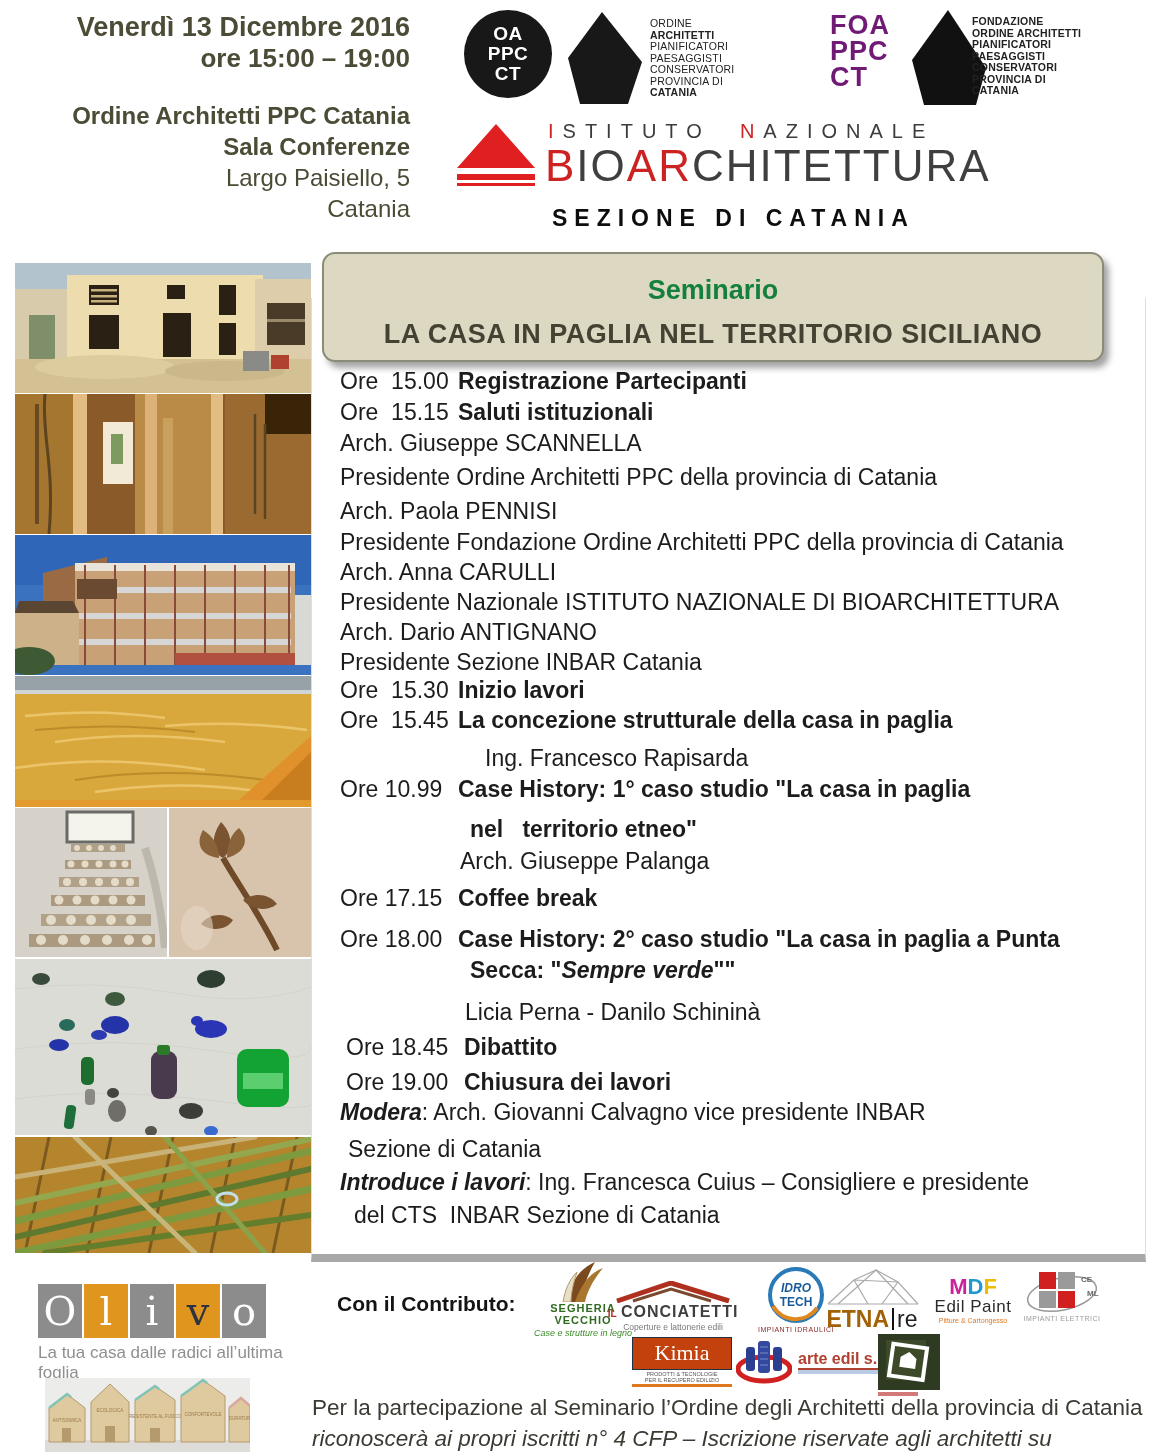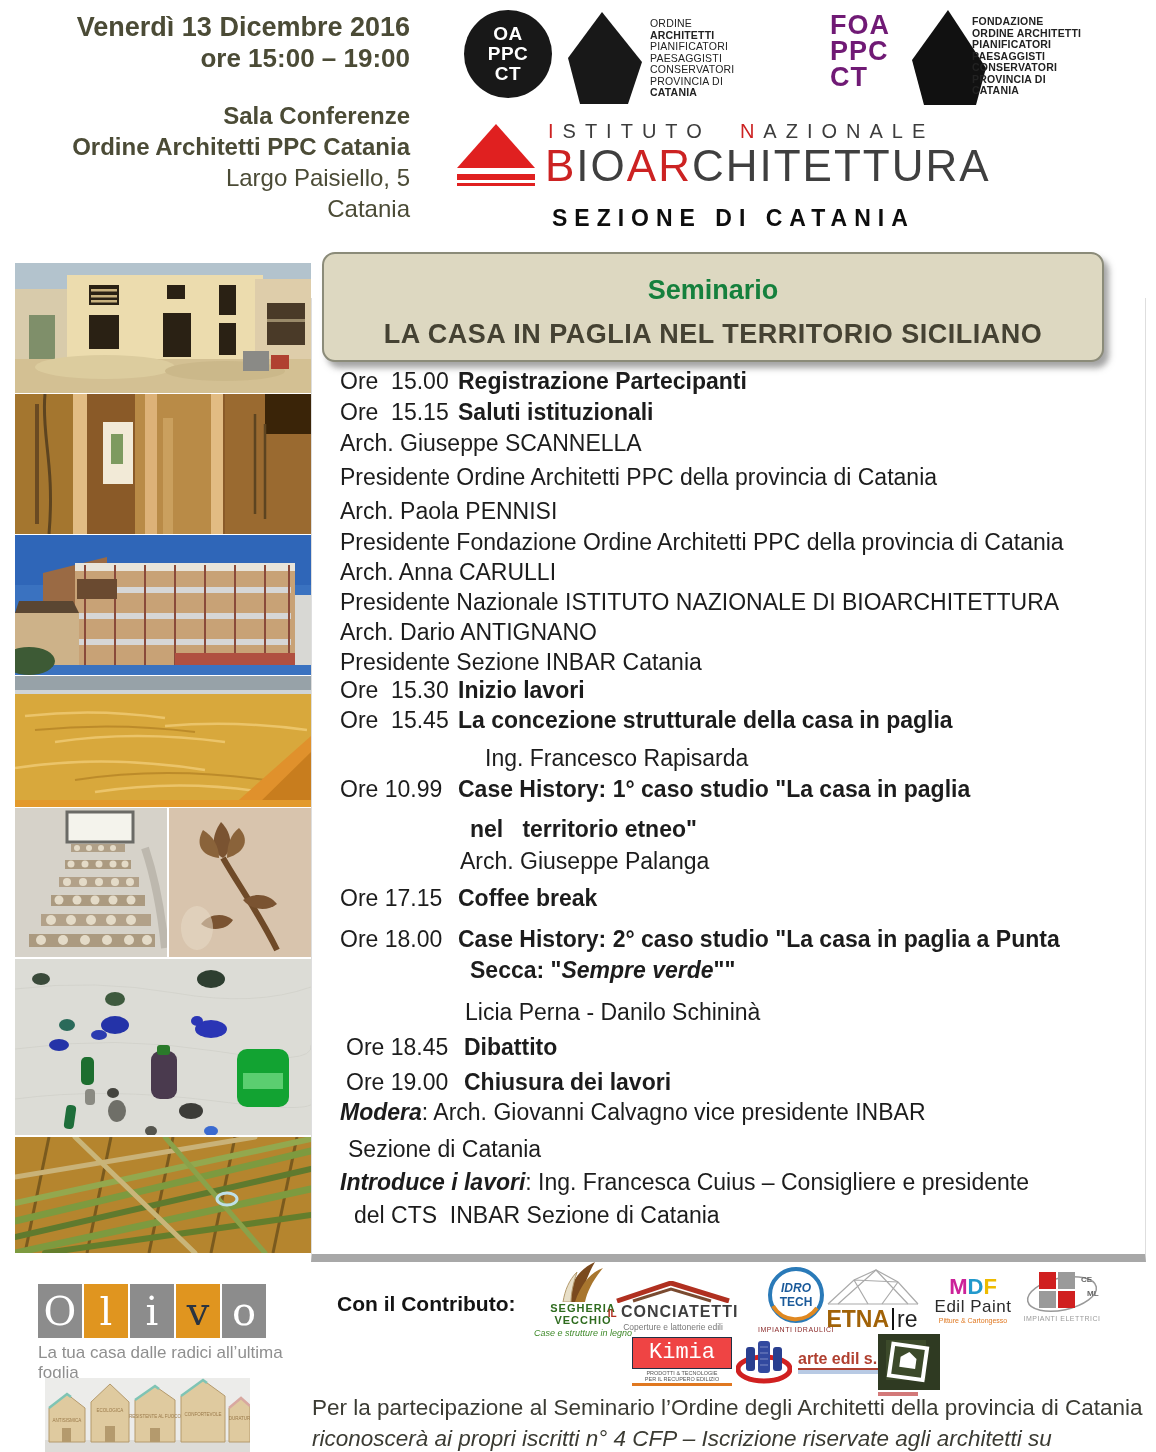--- a/index.html
+++ b/index.html
@@ -48,43 +48,43 @@
   .conci-il{color:#b03020;font-weight:bold;font-size:10px;}
   .conci-tag{color:#777;font-size:8.5px;margin-top:1px;}
   .idro-tag{color:#8a2a2a;font-size:7px;margin-top:2px;letter-spacing:.5px;}
   .etna-word{font-size:23px;font-weight:bold;color:#a16207;}
   .etna-re{font-size:23px;color:#222;font-weight:500;}
   .etna-bar{display:inline-block;width:2px;height:22px;background:#111;margin:0 3px;vertical-align:-3px;}
   .mdf-line{font-size:22px;font-weight:bold;line-height:20px;}
   .mdf-edil{font-size:17px;color:#2b2b2b;letter-spacing:.5px;}
   .mdf-tag{font-size:7px;color:#e07820;}
   .ceml-tag{font-size:7px;color:#9a9a9a;letter-spacing:.5px;margin-top:1px;}
-  .kimia-box{background:#ef4444;color:#fff;font-family:Liberation Mono, monospace;font-size:22px;
+  .kimia-box{background:#c2410c;color:#fff;font-family:Liberation Serif, serif;font-size:22px;
     text-align:center;padding:2px 8px 3px;border:1px solid #223044;}
   .kimia-tag{font-size:5.5px;color:#555;text-align:center;line-height:6px;border-bottom:3px solid #e07820;padding:1px 2px;background:#fff;}
   .arte{color:#b04030;font-size:16px;font-weight:bold;border-bottom:2px solid #b04030;padding-bottom:1px;}
   .arte-sub{height:4px;width:80px;background:#9ab4d8;margin-top:2px;opacity:.7;}
   .gh-sub{height:4px;width:40px;background:#c04040;margin-top:2px;opacity:.7;}
   
   .olivo-tiles{left:38px;top:1284px;display:flex;gap:2px;}
   .otile{width:44px;height:54px;display:flex;align-items:center;justify-content:center;
     font-family:"DejaVu Serif",serif;font-size:40px;color:#fff;}
   .otile.g{background:#8c8c8c;} .otile.o{background:#e0951f;} .otile .dark{color:#2b3440;}
   .olivo-tag{left:38px;top:1343px;width:250px;font-size:17px;color:#8f8f8f;}
   svg{display:block;}
 </style>
 </head>
 <body>
 
 <div class="abs hdr-left">
   <div class="hdr-date">Venerdì 13 Dicembre 2016</div>
   <div class="hdr-time">ore 15:00 – 19:00</div>
   <div class="hdr-venue">
+    <div class="b">Ordine Architetti PPC Catania</div>
     <div class="b">Sala Conferenze</div>
-    <div class="b">Ordine Architetti PPC Catania</div>
     <div>Largo Paisiello, 5</div>
     <div>Catania</div>
   </div>
 </div>
 
 <div class="abs badge-circle">
   <div>OA</div>
   <div>PPC</div>
   <div>CT</div>
 </div>

